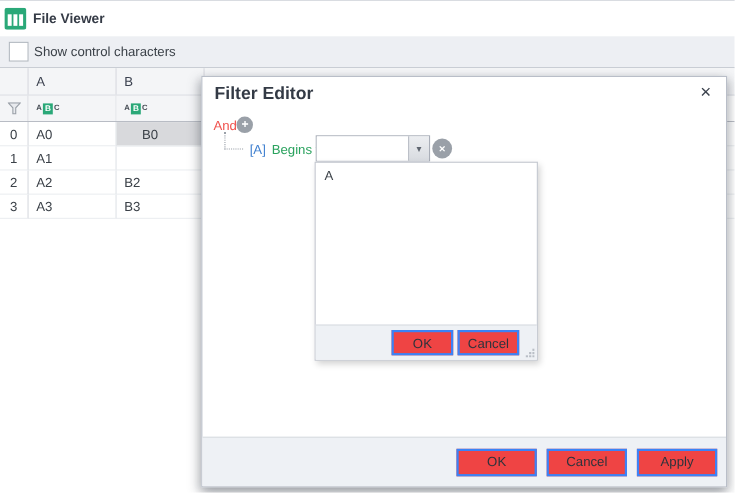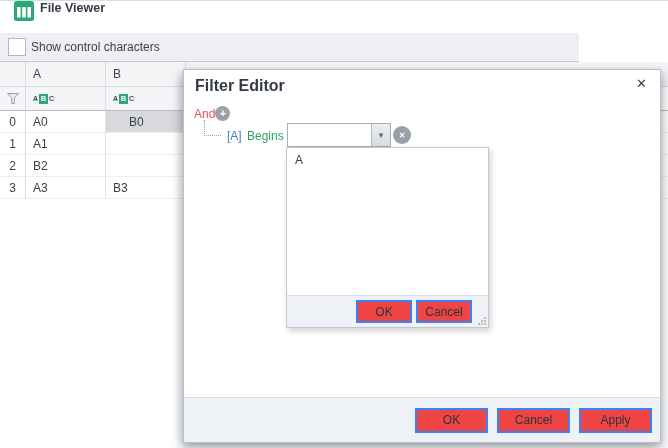--- a/index.html
+++ b/index.html
@@ -4,25 +4,25 @@
 <style>
   * { margin:0; padding:0; box-sizing:border-box; }
   html,body { background:#fff; }
   .app {
     position:relative; width:668px; height:448px; overflow:hidden;
     font-family:"Liberation Sans", sans-serif; font-size:12px; color:#3b4148;
     background:#fff; border-top:1px solid #d9dce1;
   }
 
   
-  .titlebar { position:absolute; left:0; top:0; width:668px; height:32px; background:#fff; display:flex; align-items:flex-start; padding-left:14px; }
+  .titlebar { position:absolute; left:0; top:0; width:668px; height:32px; background:#fff; display:flex; align-items:center; padding-left:4px; }
   .titlebar .app-title { margin-left:6px; font-weight:bold; font-size:12.5px; color:#353b46; }
 
   
-  .toolbar { position:absolute; left:0; top:32px; width:579px; height:29px; background:#edeff3; border-bottom:1px solid #c5c9d1; display:flex; align-items:center; padding-left:8px; }
+  .toolbar { position:absolute; left:0; top:32px; width:668px; height:29px; background:#edeff3; border-bottom:1px solid #c5c9d1; display:flex; align-items:center; padding-left:8px; }
   .checkbox { width:18px; height:18px; background:#fff; border:1px solid #b2b8c0; }
   .toolbar .cb-label { margin-left:5px; color:#3b4148; }
 
   
   .grid { position:absolute; left:0; top:61px; width:668px; }
   .g-row { display:flex; }
   .hdr-row { height:25px; background:#f4f5f7; border-bottom:1px solid #d7dae0; }
   .flt-row { height:24px; border-bottom:1px solid #b8bcc4; }
   .data-row { height:22px; background:#fff; }
   .cell { flex:none; display:flex; align-items:center; overflow:hidden; }
@@ -134,20 +134,21 @@
       <div class="cell c-b selected">B0</div>
       <div class="cell filler"></div>
     </div>
     <div class="g-row data-row">
       <div class="cell c-idx">1</div>
       <div class="cell c-a">A1</div>
       <div class="cell filler"></div>
     </div>
     <div class="g-row data-row">
       <div class="cell c-idx">2</div>
+      <div class="cell c-a">A2</div>
       <div class="cell c-b">B2</div>
       <div class="cell filler"></div>
     </div>
     <div class="g-row data-row">
       <div class="cell c-idx">3</div>
       <div class="cell c-a">A3</div>
       <div class="cell c-b">B3</div>
       <div class="cell filler"></div>
     </div>
   </div>

